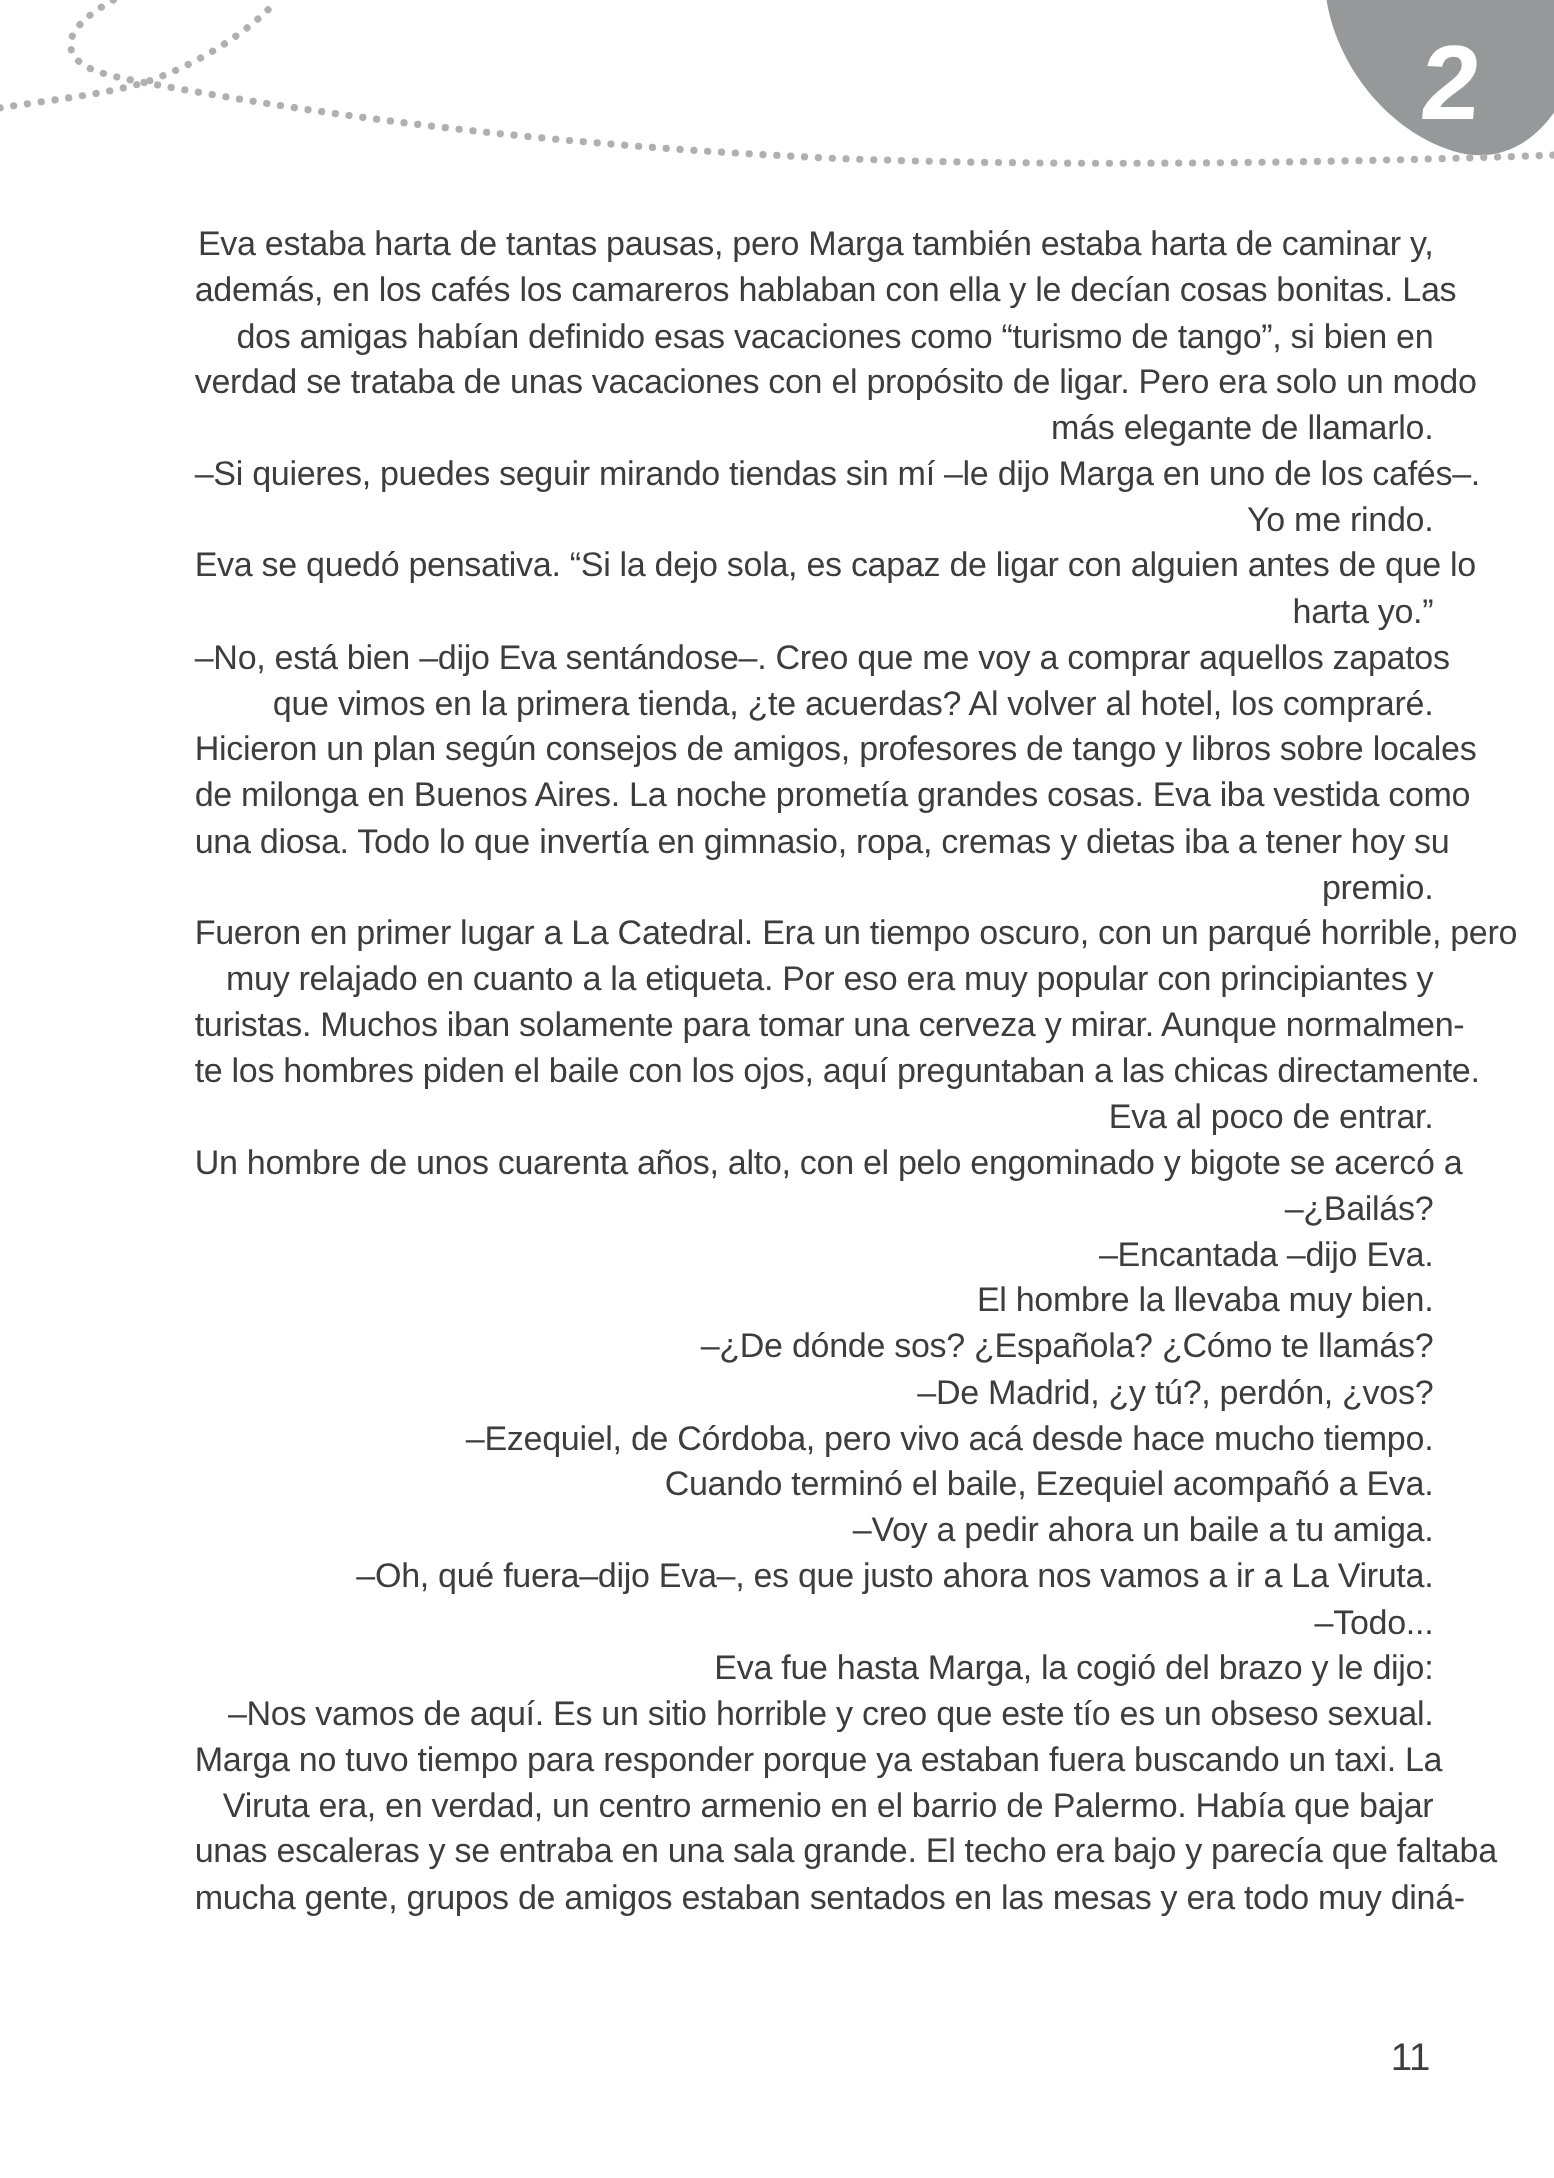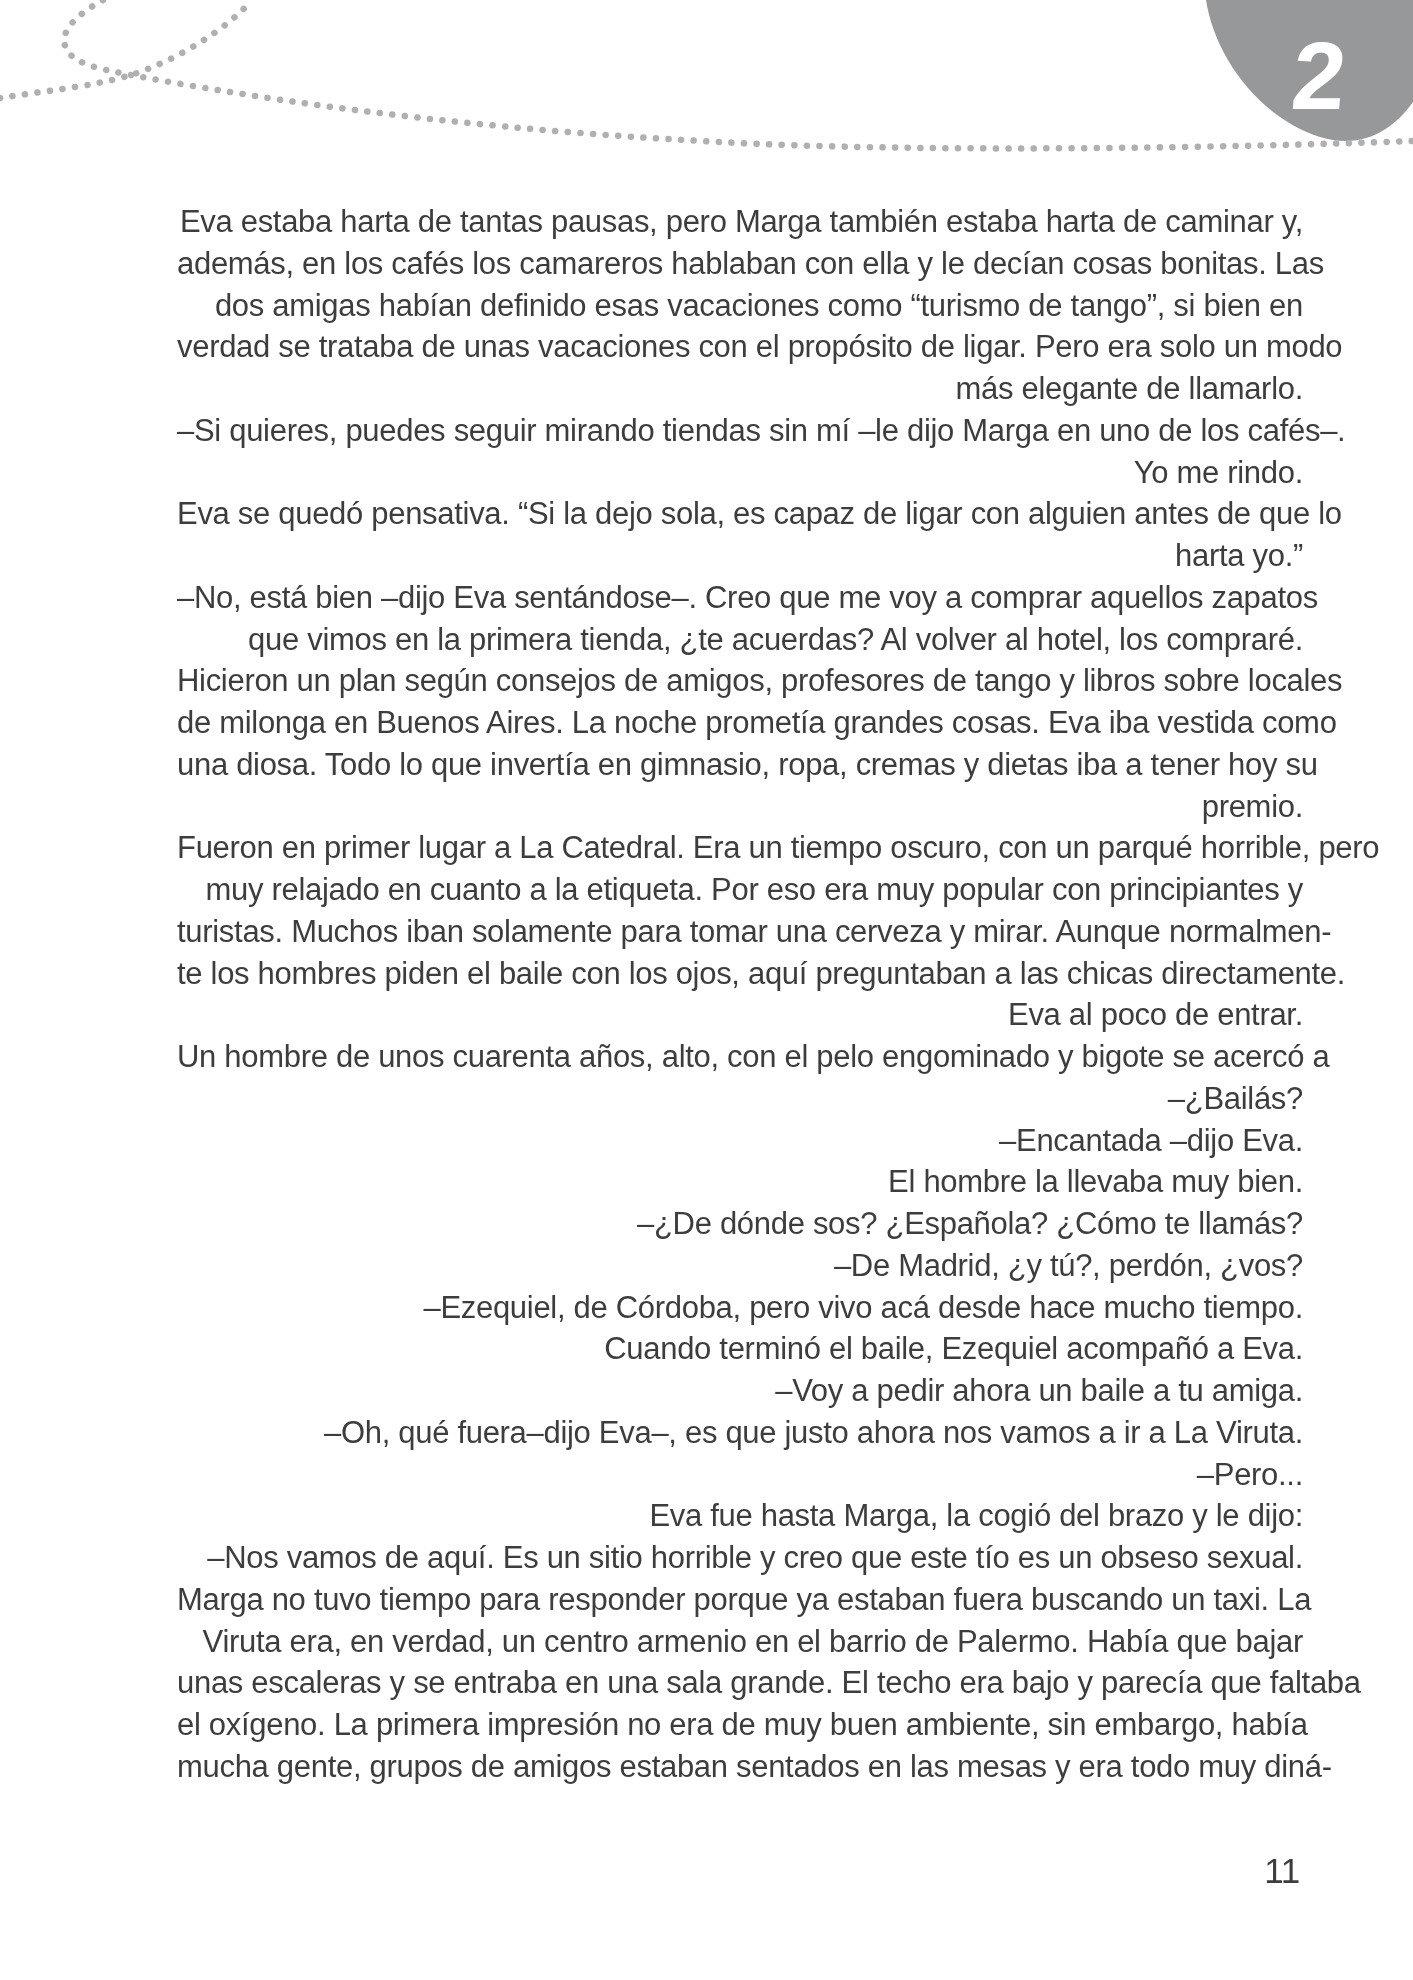--- a/index.html
+++ b/index.html
@@ -110,25 +110,24 @@
       <div class="text-line">Un hombre de unos cuarenta años, alto, con el pelo engominado y bigote se acercó a</div>
       <div class="text-line">–¿Bailás?</div>
       <div class="text-line">–Encantada –dijo Eva.</div>
       <div class="text-line">El hombre la llevaba muy bien.</div>
       <div class="text-line">–¿De dónde sos? ¿Española? ¿Cómo te llamás?</div>
       <div class="text-line">–De Madrid, ¿y tú?, perdón, ¿vos?</div>
       <div class="text-line">–Ezequiel, de Córdoba, pero vivo acá desde hace mucho tiempo.</div>
       <div class="text-line">Cuando terminó el baile, Ezequiel acompañó a Eva.</div>
       <div class="text-line">–Voy a pedir ahora un baile a tu amiga.</div>
       <div class="text-line">–Oh, qué fuera–dijo Eva–, es que justo ahora nos vamos a ir a La Viruta.</div>
-      <div class="text-line">–Pero...</div>
+      <div class="text-line">–Todo...</div>
       <div class="text-line">Eva fue hasta Marga, la cogió del brazo y le dijo:</div>
       <div class="text-line">–Nos vamos de aquí. Es un sitio horrible y creo que este tío es un obseso sexual.</div>
       <div class="text-line">Marga no tuvo tiempo para responder porque ya estaban fuera buscando un taxi. La</div>
       <div class="text-line">Viruta era, en verdad, un centro armenio en el barrio de Palermo. Había que bajar</div>
       <div class="text-line">unas escaleras y se entraba en una sala grande. El techo era bajo y parecía que faltaba</div>
-      <div class="text-line">el oxígeno. La primera impresión no era de muy buen ambiente, sin embargo, había</div>
       <div class="text-line">mucha gente, grupos de amigos estaban sentados en las mesas y era todo muy diná-</div>
     </div>
 
   <div class="page-number">11</div>
 
 </div>
 
 </body></html>

